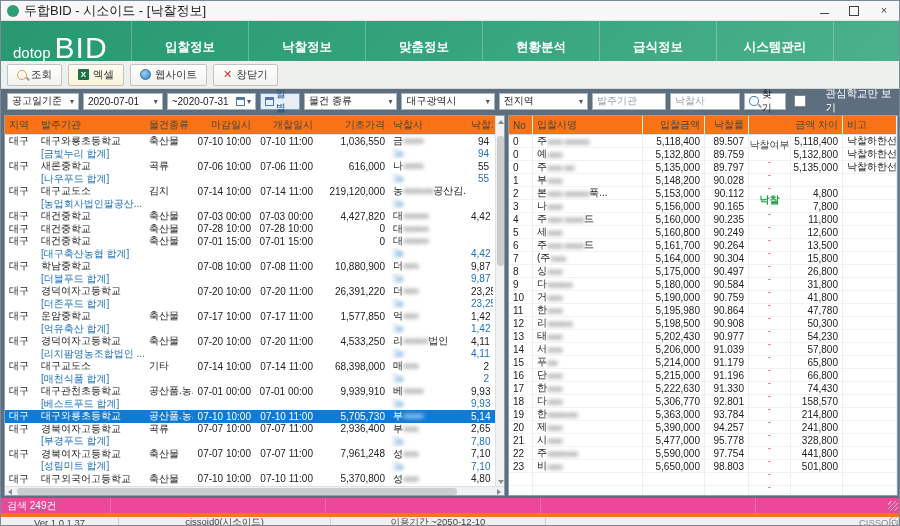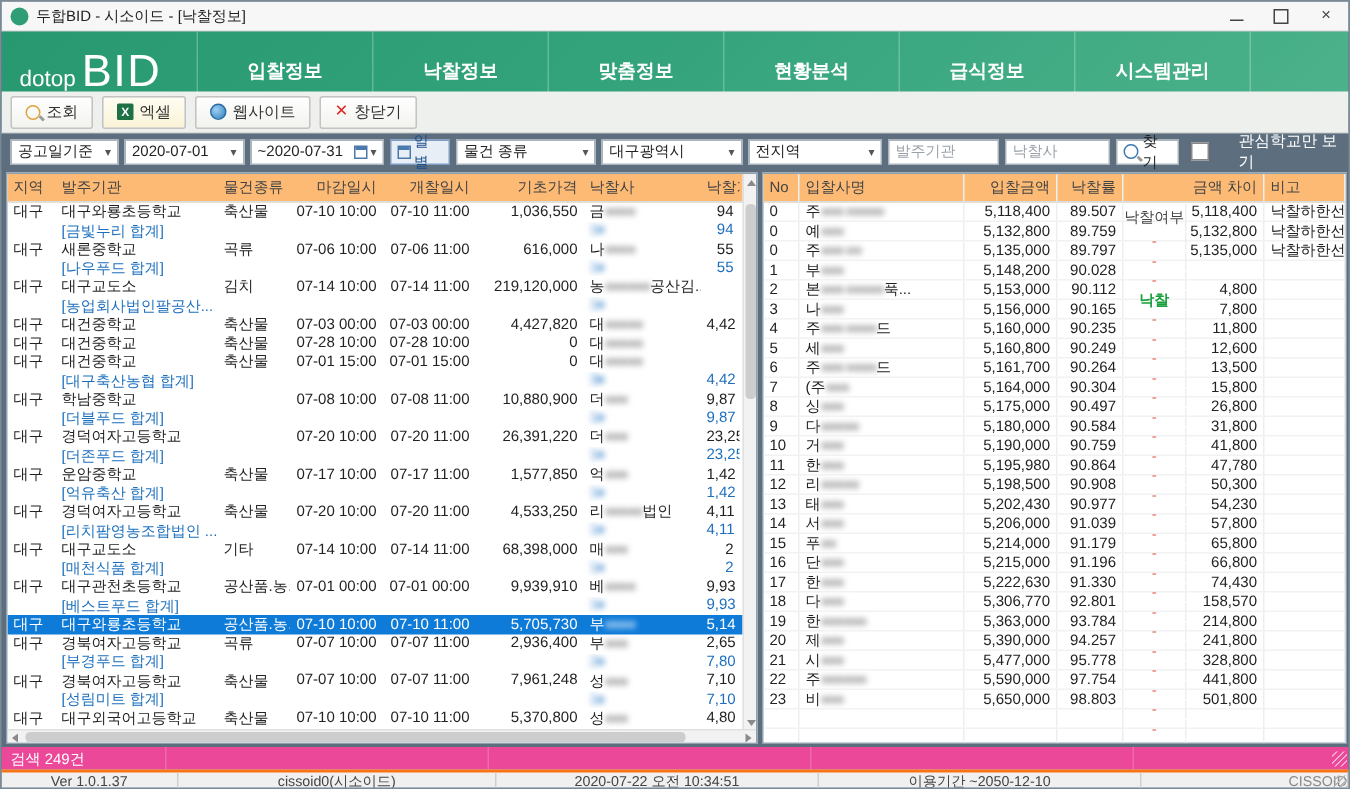--- a/index.html
+++ b/index.html
@@ -4,21 +4,21 @@
 <style>
   html,body{margin:0;padding:0;}
   body{width:900px;height:526px;font-family:"Liberation Sans","DejaVu Sans",sans-serif;
        background:#5d6e7f;position:relative;overflow:hidden;font-size:11px;
        border:1px solid #7a8a97;box-sizing:border-box;}
   
   .titlebar{position:absolute;left:0;top:0;width:100%;height:20px;background:#f7f7f7;
             display:flex;align-items:center;border-bottom:1px solid #e3e3e3;box-sizing:border-box;}
   .appicon{width:12px;height:12px;border-radius:50%;background:#2f9e77;margin:0 5px 0 6px;
            display:flex;align-items:center;justify-content:center;color:#fff;font-size:6px;}
-  .titletext{font-size:10px;color:#222;}
+  .titletext{font-size:13px;color:#222;}
   .wincontrols{margin-left:auto;display:flex;height:100%;}
   .winbtn{width:30px;height:100%;display:flex;align-items:center;justify-content:center;color:#444;}
   .glyph-min{width:9px;height:1px;background:#444;margin-top:6px;}
   .glyph-max{width:8px;height:8px;border:1px solid #444;}
   .glyph-close{font-size:11px;line-height:1;}
   
   .nav{position:absolute;left:0;top:20px;width:100%;height:53px;
        background:linear-gradient(135deg,#27986f 0%,#33a37c 45%,#4cb28b 100%);
        display:flex;align-items:center;}
   .logo{display:flex;align-items:baseline;color:#fff;padding-left:12px;width:118px;}
@@ -54,21 +54,21 @@
   .fday{height:17px;display:flex;align-items:center;gap:2px;background:#e8eef5;border:1px solid #7d9dc2;
         font-size:10px;color:#1d4f8b;padding:0 4px;box-sizing:border-box;}
   .ic-cal{width:9px;height:9px;border:1px solid #4a79ad;background:
         linear-gradient(#4a79ad 0 2px,transparent 2px);box-sizing:border-box;}
   .fcheck{display:flex;align-items:center;gap:20px;color:#fff;font-size:10.5px;margin-left:4px;}
   .cbox{width:10px;height:10px;background:#fff;border:1px solid #888;}
   
   .panel{position:absolute;top:114px;background:#fff;border:1px solid #8fa0ae;box-sizing:border-box;overflow:hidden;}
   #leftPanel{left:3px;width:501px;height:381px;}
   #rightPanel{left:507px;width:390px;height:381px;}
-  .thead{display:flex;height:19px;border-bottom:1px solid #d9dde0;background:#fdba74;
+  .thead{display:flex;height:19px;border-bottom:1px solid #d9dde0;background:#f97316;
          align-items:center;box-sizing:border-box;}
   .thead .cell{color:#444;font-size:10px;}
   .cell{padding:0 4px;overflow:hidden;white-space:nowrap;box-sizing:border-box;font-size:10px;color:#222;}
   .r{text-align:right;} .c{text-align:center;}
   .row{display:flex;align-items:center;height:12.5px;box-sizing:border-box;}
   #rightPanel .row{height:13px;border-bottom:1px solid #f0f2f4;}
   #rightPanel .cell{border-right:1px solid #eceff1;height:100%;display:flex;align-items:center;}
   #rightPanel .cell.r{justify-content:flex-end;}
   #rightPanel .cell.c{justify-content:center;}
   .row.sum .cell{color:#1d6fbd;}
@@ -96,21 +96,21 @@
   .hthumb{position:absolute;top:1px;left:12px;width:440px;height:7px;background:#cdcdcd;border-radius:3px;}
   .ha-l{position:absolute;left:3px;top:2px;width:0;height:0;border-top:3px solid transparent;border-bottom:3px solid transparent;border-right:4px solid #8a8a8a;}
   .ha-r{position:absolute;right:3px;top:2px;width:0;height:0;border-top:3px solid transparent;border-bottom:3px solid transparent;border-left:4px solid #8a8a8a;}
   
   .statusdark{position:absolute;left:0;top:497px;width:100%;height:15px;background:#ec4899;
               display:flex;align-items:center;color:#fff;font-size:10px;}
   .sdcell{height:100%;display:flex;align-items:center;padding-left:6px;border-right:1px solid rgba(255,255,255,.18);box-sizing:border-box;}
   .grip{position:absolute;right:1px;top:3px;width:10px;height:10px;
         background:repeating-linear-gradient(135deg,transparent 0 2px,rgba(255,255,255,.55) 2px 3px);}
   .bottombar{position:absolute;left:0;top:512px;width:100%;height:14px;background:#f0f0f0;
-             border-top:2px solid #f97316;display:flex;align-items:center;font-size:9.5px;color:#444;box-sizing:border-box;}
+             border-top:4px solid #f97316;display:flex;align-items:center;font-size:9.5px;color:#444;box-sizing:border-box;}
   .bbcell{height:100%;display:flex;align-items:center;justify-content:center;border-right:1px solid #cfcfcf;box-sizing:border-box;}
   .bb0{width:118px;} .bb1{width:212px;} .bb2{width:215px;} .bb3{width:215px;} .bb4{flex:1;}
   .bbbrand{color:#8a8a8a;}
   .grip2{position:absolute;right:1px;bottom:1px;width:9px;height:9px;
         background:repeating-linear-gradient(135deg,transparent 0 2px,#b5b5b5 2px 3px);}
 </style>
 </head>
 <body>
 
 <div class="titlebar">
@@ -783,19 +783,18 @@
   <div class="sdcell" style="width:110px">검색 249건</div>
   <div class="sdcell" style="width:215px"></div>
   <div class="sdcell" style="width:215px"></div>
   <div class="sdcell" style="width:215px"></div>
   <div class="grip"></div>
 </div>
 
 <div class="bottombar">
   <div class="bbcell bb0">Ver 1.0.1.37</div>
   <div class="bbcell bb1">cissoid0(시소이드)</div>
-  <div class="bbcell bb2">2020-07-22 오전 10:34:51</div>
   <div class="bbcell bb3">이용기간 ~2050-12-10</div>
   <div class="bbcell bb4" style="justify-content:flex-end">
     <span class="bbbrand">CISSOID</span>
   </div>
   <div class="grip2"></div>
 </div>
 
 </body></html>

